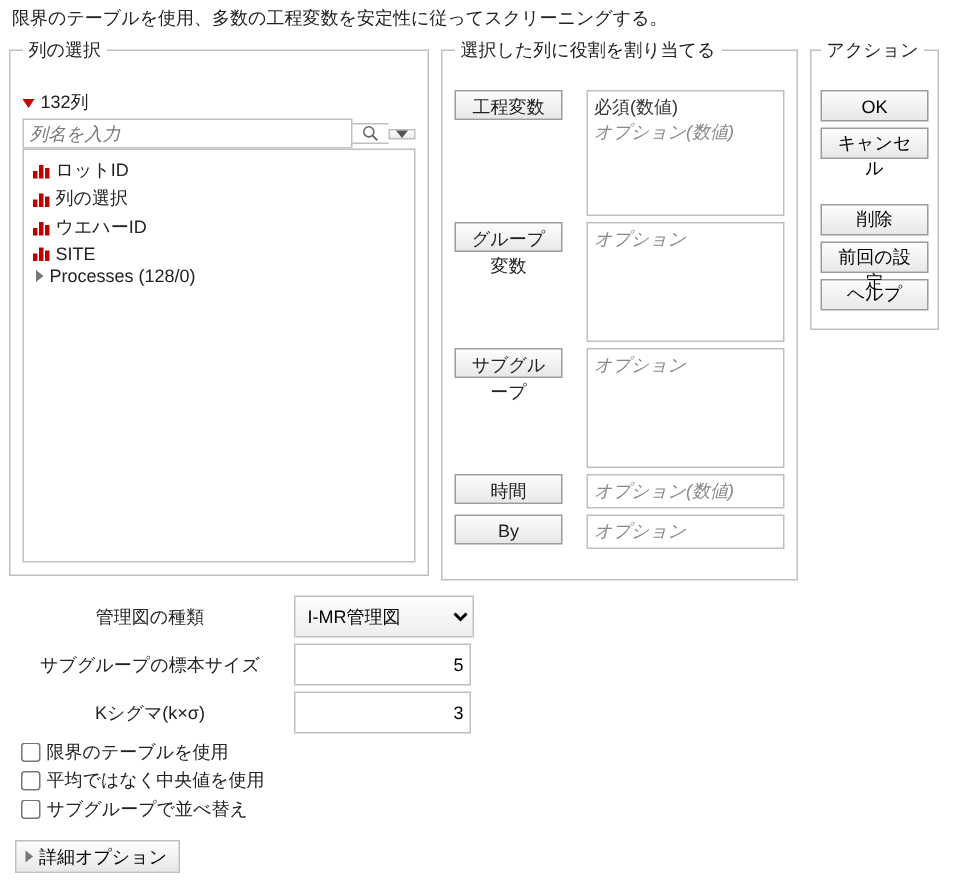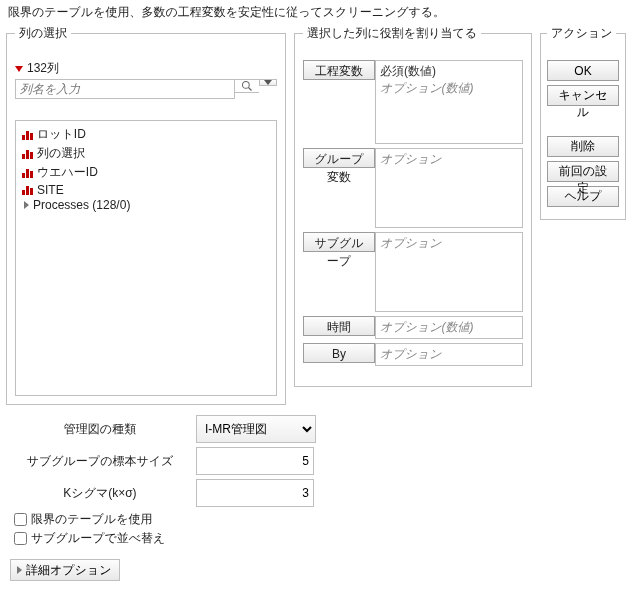--- a/index.html
+++ b/index.html
@@ -30,21 +30,21 @@
   
   .colsel { width: 280px; }
   .count-row { display: flex; align-items: center; gap: 4px; margin-bottom: 2px; }
   .red-tri {
     width: 0; height: 0;
     border-left: 4px solid transparent;
     border-right: 4px solid transparent;
     border-top: 6px solid #c00;
     display: inline-block;
   }
-  .filter-row { display: flex; align-items: flex-start; margin-bottom: 21px; }
+  .filter-row { display: flex; align-items: center; margin-bottom: 0; }
   .filter-input {
     flex: 1;
     border: 1px solid #bfbfbf;
     padding: 2px 4px;
     font-style: italic;
     color: #888;
     font-size: 12px;
     font-family: inherit;
     height: 20px;
   }
@@ -84,21 +84,21 @@
   .bars span:nth-child(1){ left:0; height:5px;}
   .bars span:nth-child(2){ left:4px; height:9px;}
   .bars span:nth-child(3){ left:8px; height:7px;}
   .proc { display:flex; align-items:center; gap:4px; padding-left: 4px;}
   .disc-tri {
     width:0;height:0;border-top:4px solid transparent;border-bottom:4px solid transparent;border-left:5px solid #777;display:inline-block;
   }
 
   
   .roles { width: 238px; padding-bottom: 20px;}
-  .role-row { display:flex; gap:0; margin-bottom: 4px; align-items:flex-start;}
+  .role-row { display:flex; gap:16px; margin-bottom: 4px; align-items:flex-start;}
   .role-btn {
     width: 72px;
     height: 20px;
     border: 1px solid #9c9c9c;
     background: linear-gradient(#fdfdfd,#e8e8e8);
     font-size: 12px;
     text-align:center;
     line-height:18px;
     color: #222;
     font-family: inherit;
@@ -285,20 +285,24 @@
     <label class="lab">Kシグマ(k×σ)</label>
     <input type="text" value="3" style="">
   </div>
 
   <div class="chk-row">
     <input type="checkbox" style="">
     <span>限界のテーブルを使用</span>
   </div>
   <div class="chk-row">
     <input type="checkbox" style="">
+    <span>平均ではなく中央値を使用</span>
+  </div>
+  <div class="chk-row">
+    <input type="checkbox" style="">
     <span>サブグループで並べ替え</span>
   </div>
 
   <button class="disclosure-btn">
     <span class="disc-tri"></span>
     <span>詳細オプション</span>
   </button>
 </div>
 
 </body></html>

